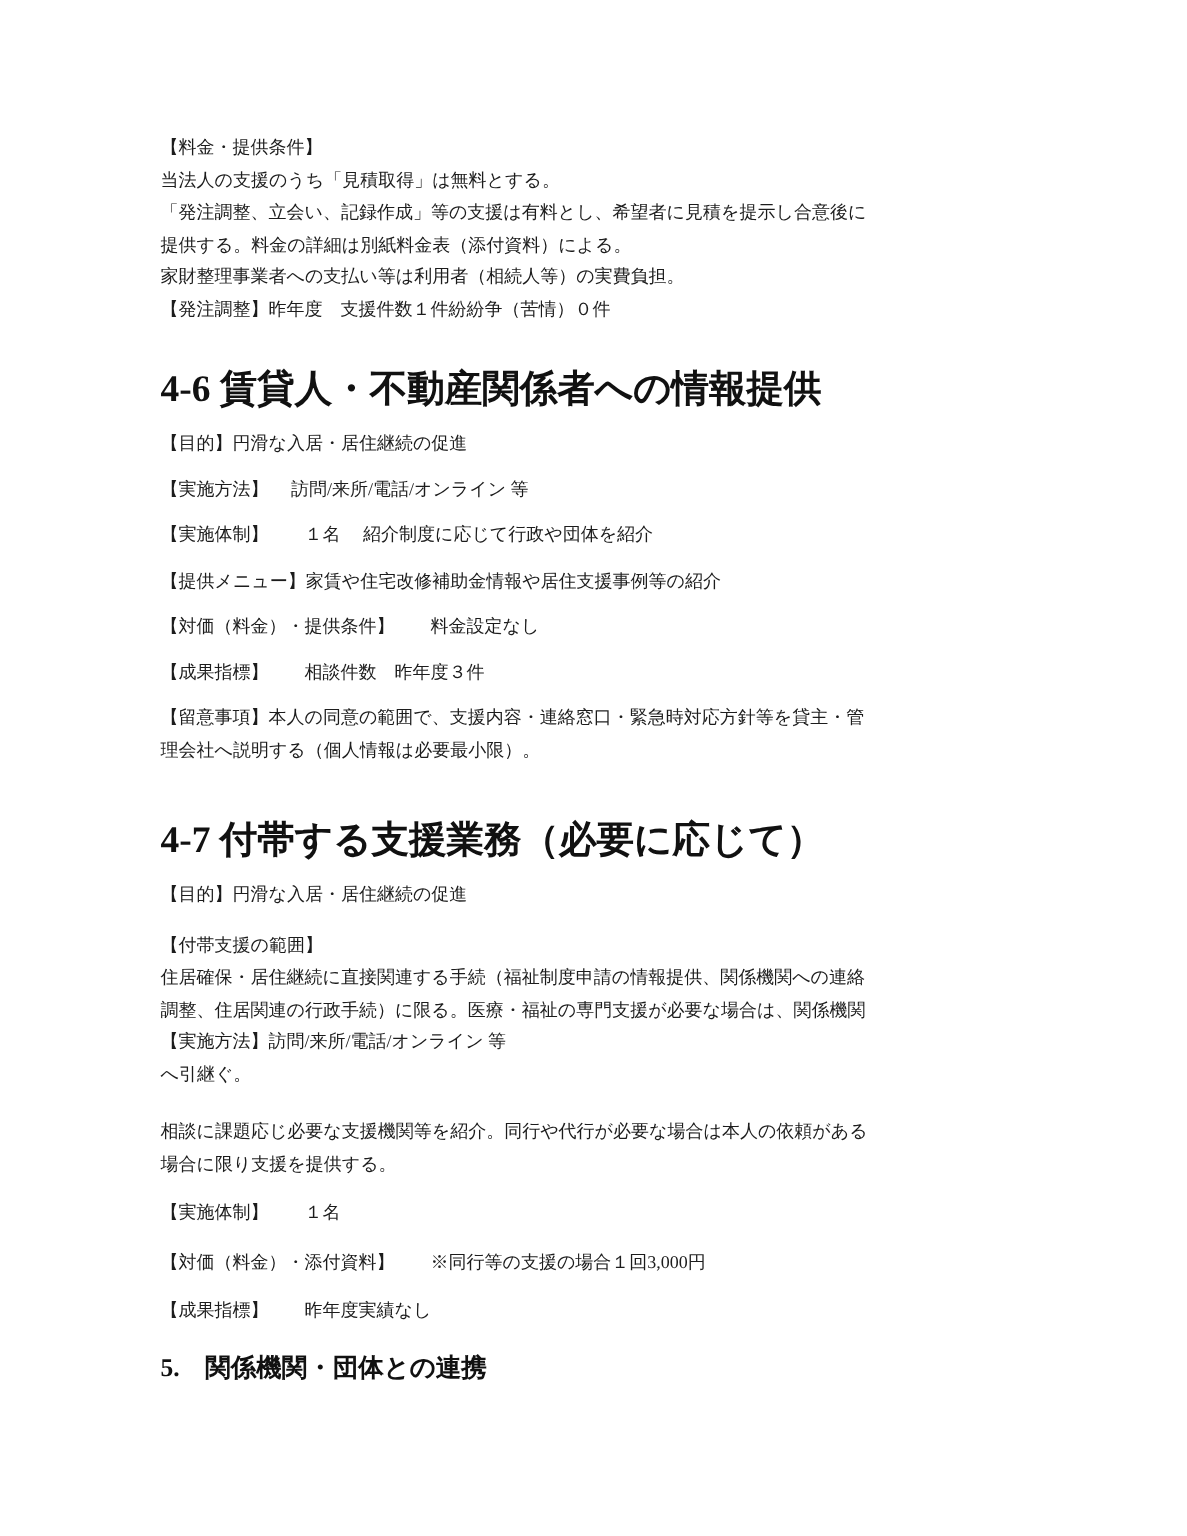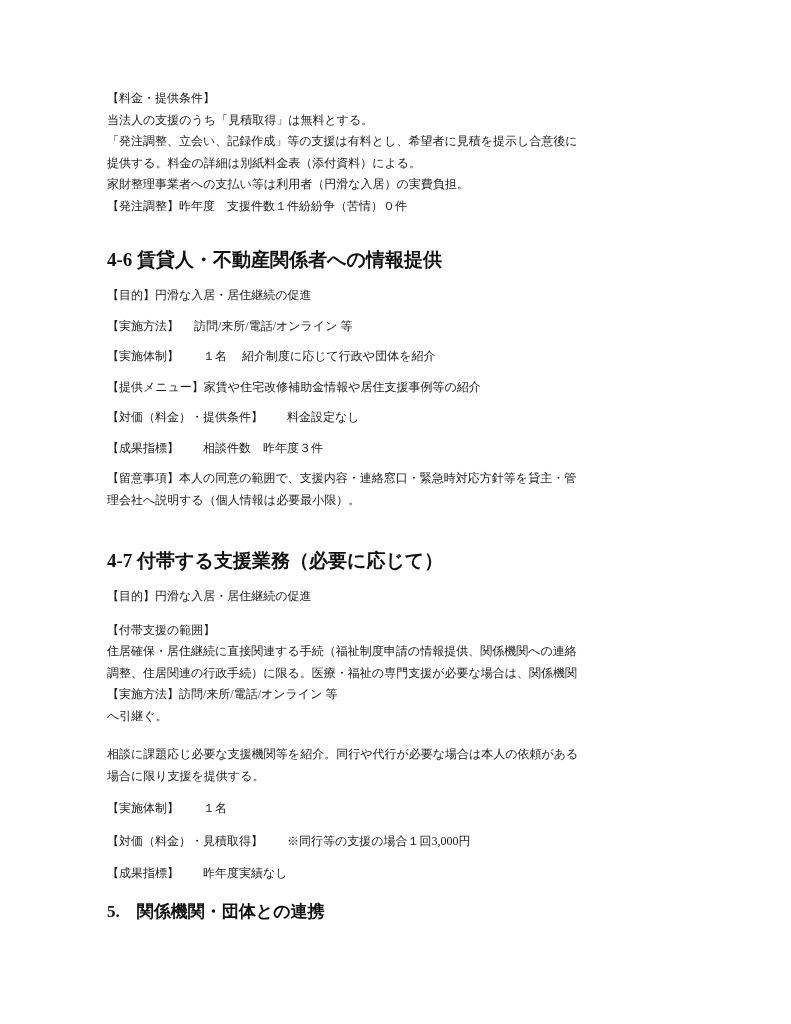--- a/index.html
+++ b/index.html
@@ -24,21 +24,21 @@
   .line {
     font-size: 12px;
     line-height: 21.5px;
     white-space: nowrap;
     margin: 0;
   }
   .para {
     margin-bottom: 9px;
   }
   .h2 {
-    font-size: 19px;
+    font-size: 25px;
     font-weight: bold;
     line-height: 22px;
     white-space: nowrap;
     color: #111111;
   }
   .h2-46 {
     margin-top: 32px;
     margin-bottom: 14px;
   }
   .h2-47 {
@@ -66,21 +66,21 @@
 </head>
 <body>
 
 <div class="doc">
 
   <div>
     <div class="line">【料金・提供条件】</div>
     <div class="line">当法人の支援のうち「見積取得」は無料とする。</div>
     <div class="line">「発注調整、立会い、記録作成」等の支援は有料とし、希望者に見積を提示し合意後に</div>
     <div class="line">提供する。料金の詳細は別紙料金表（添付資料）による。</div>
-    <div class="line">家財整理事業者への支払い等は利用者（円滑な入居）の実費負担。</div>
+    <div class="line">家財整理事業者への支払い等は利用者（相続人等）の実費負担。</div>
     <div class="line">【発注調整】昨年度　支援件数１件紛紛争（苦情）０件</div>
   </div>
 
   <div>
     <div class="h2 h2-46">4-6 賃貸人・不動産関係者への情報提供</div>
     <div class="line para">【目的】円滑な入居・居住継続の促進</div>
     <div class="line para">【実施方法】　 訪問/来所/電話/オンライン 等</div>
     <div class="line para">【実施体制】　　１名　 紹介制度に応じて行政や団体を紹介</div>
     <div class="line para">【提供メニュー】家賃や住宅改修補助金情報や居住支援事例等の紹介</div>
     <div class="line para">【対価（料金）・提供条件】　　料金設定なし</div>
@@ -99,19 +99,19 @@
       <div class="line">住居確保・居住継続に直接関連する手続（福祉制度申請の情報提供、関係機関への連絡</div>
       <div class="line">調整、住居関連の行政手続）に限る。医療・福祉の専門支援が必要な場合は、関係機関</div>
       <div class="line">【実施方法】訪問/来所/電話/オンライン 等</div>
       <div class="line">へ引継ぐ。</div>
     </div>
     <div class="referral-block">
       <div class="line">相談に課題応じ必要な支援機関等を紹介。同行や代行が必要な場合は本人の依頼がある</div>
       <div class="line">場合に限り支援を提供する。</div>
     </div>
     <div class="line tail-para">【実施体制】　　１名</div>
-    <div class="line tail-para">【対価（料金）・見積取得】　　※同行等の支援の場合１回3,000円</div>
+    <div class="line tail-para">【対価（料金）・添付資料】　　※同行等の支援の場合１回3,000円</div>
     <div class="line tail-para">【成果指標】　　昨年度実績なし</div>
   </div>
 
   <div class="h1">5.　関係機関・団体との連携</div>
 
 </div>
 
 </body></html>

